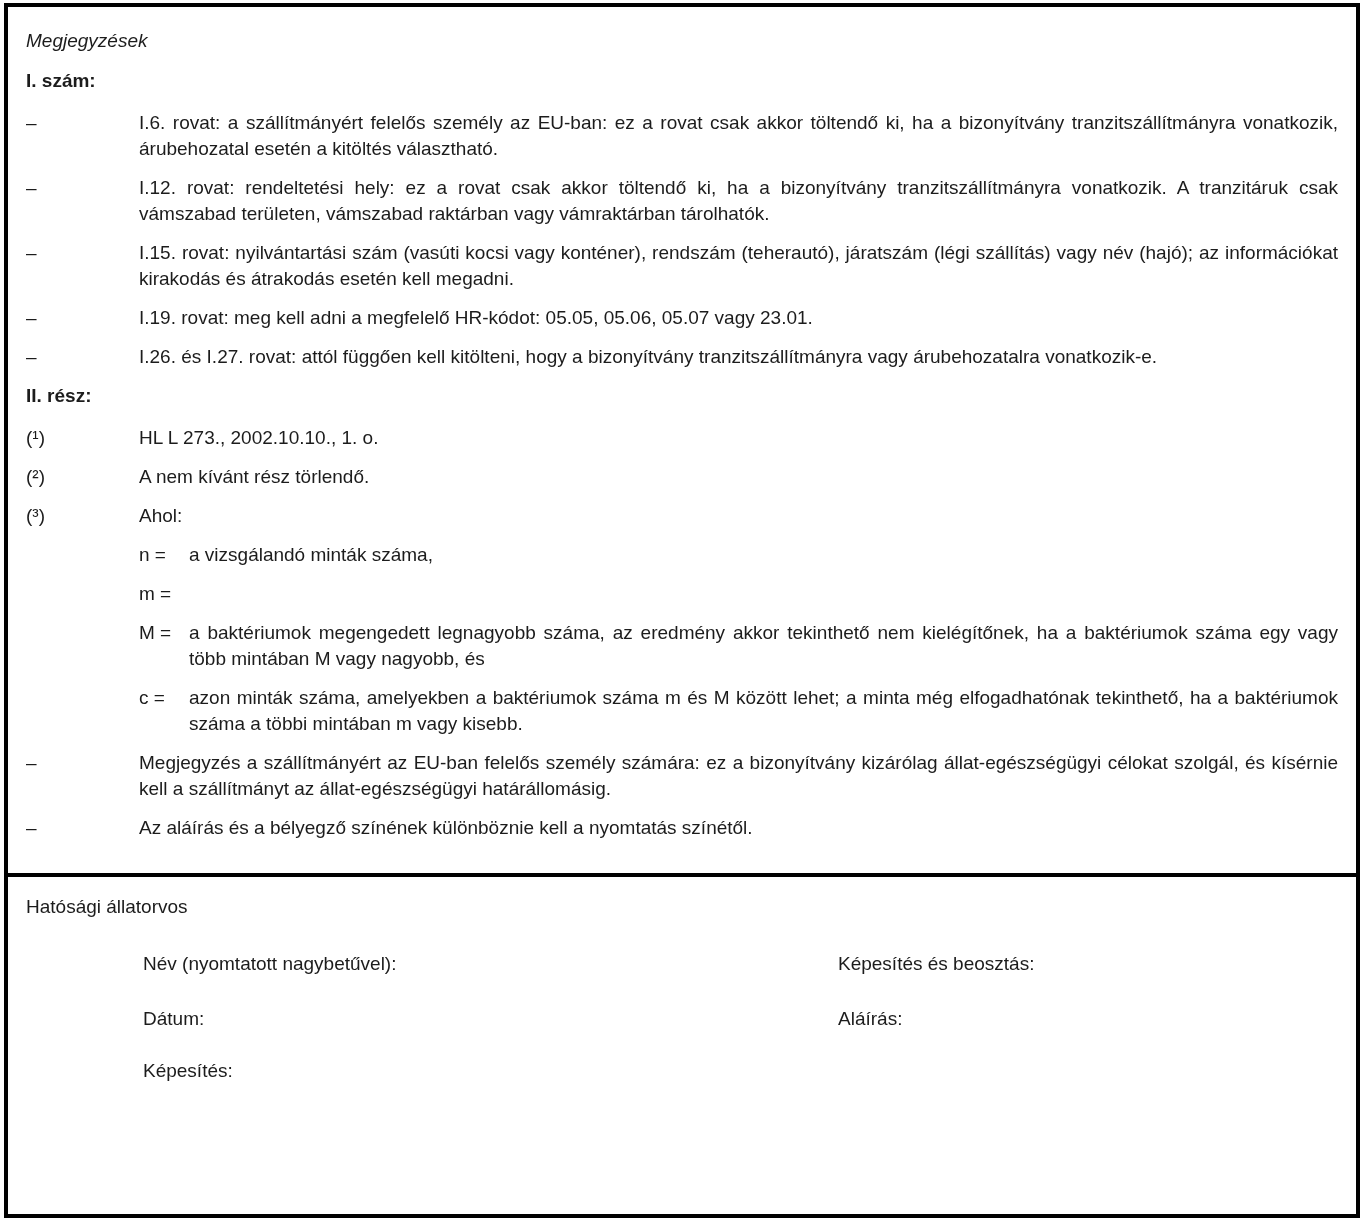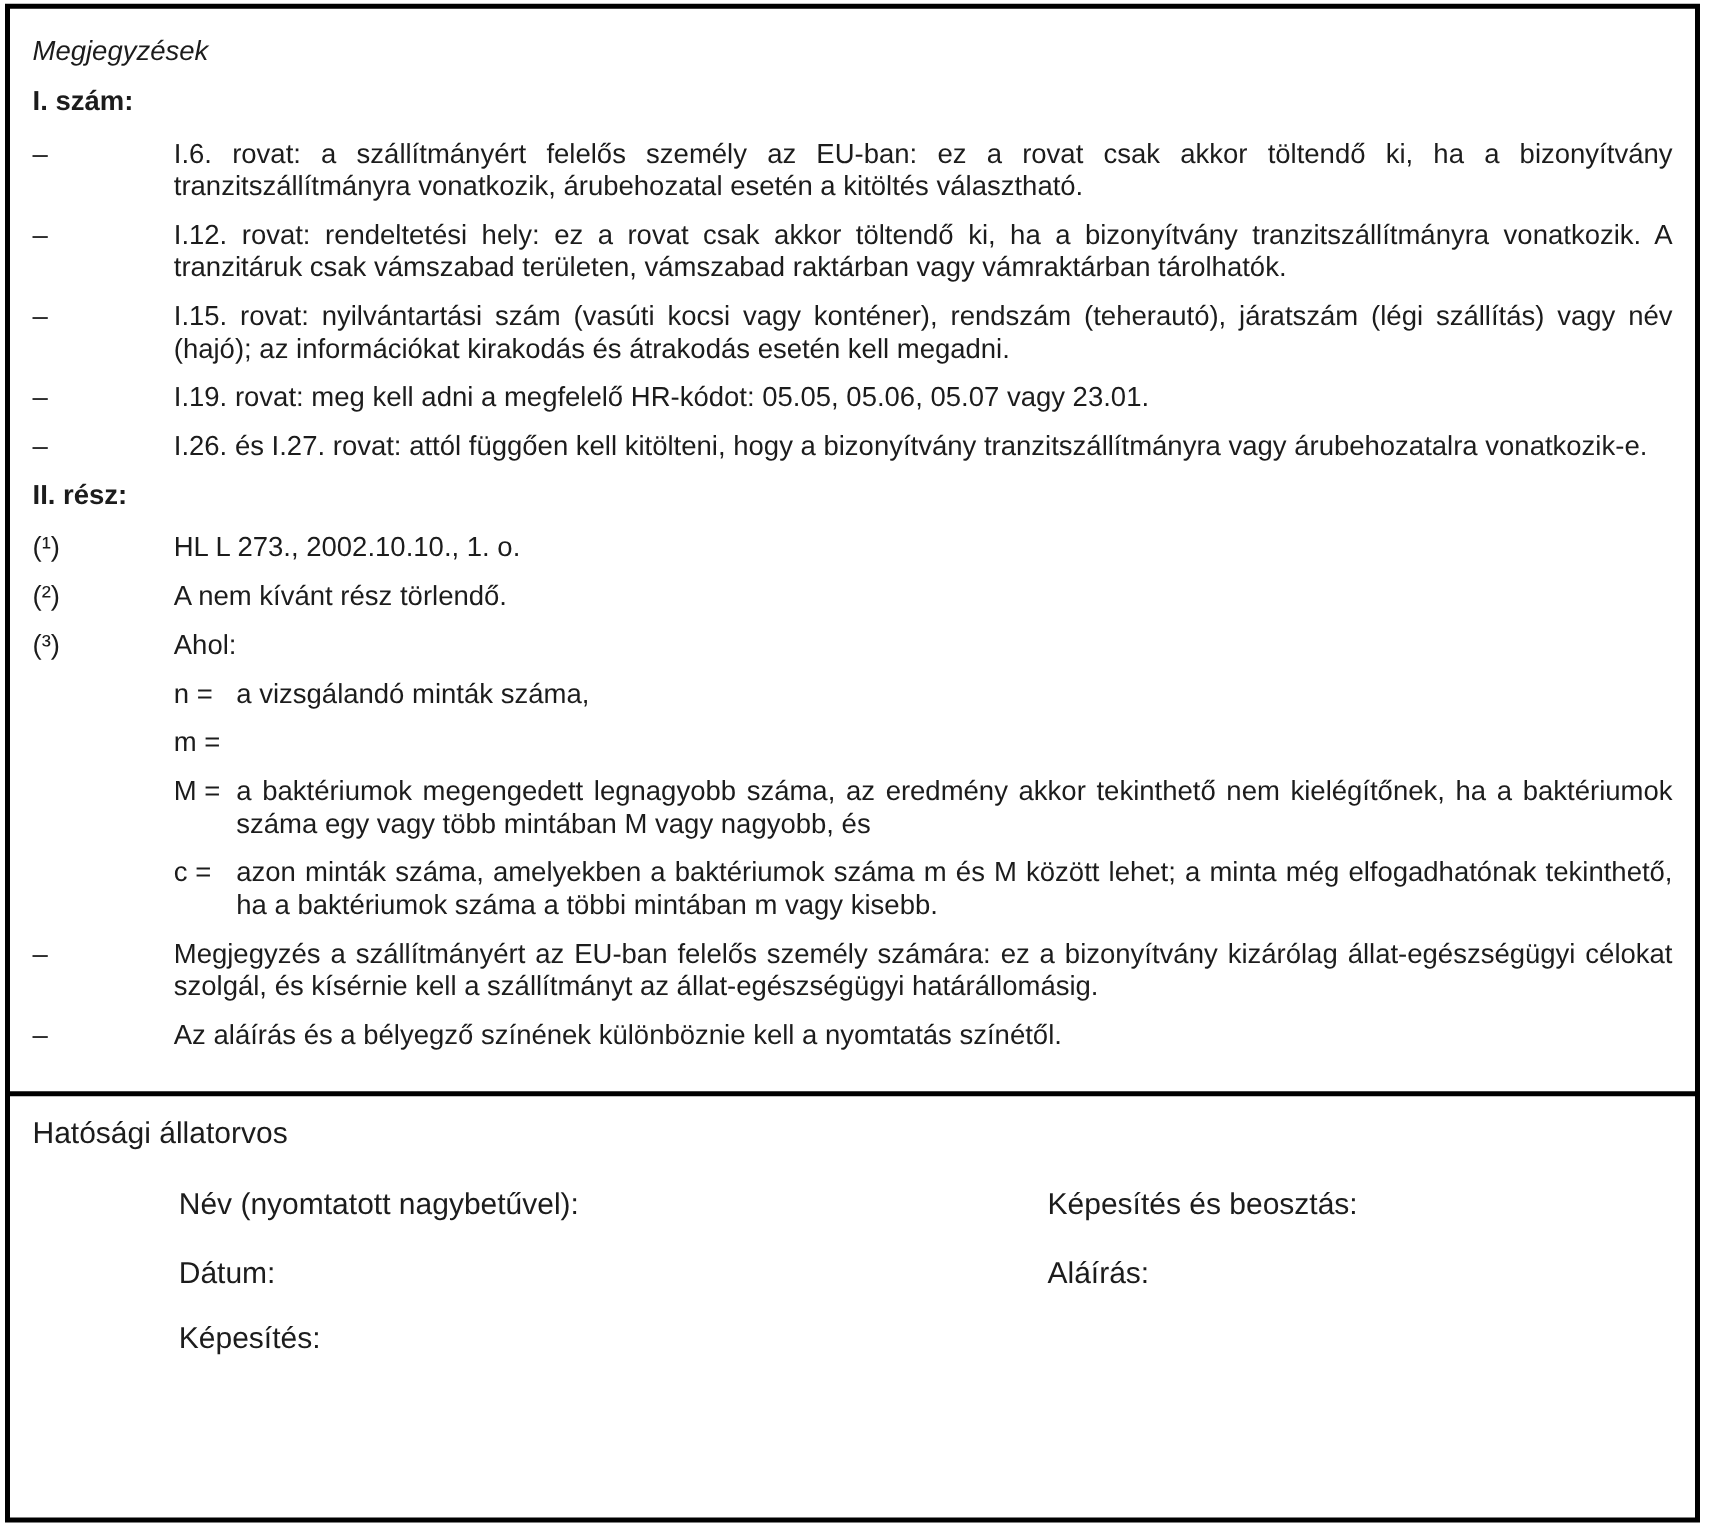--- a/index.html
+++ b/index.html
@@ -22,34 +22,34 @@
   .divider {
     position: absolute;
     left: 0; top: 866px;
     width: 100%; height: 4px;
     background: #000;
   }
   .notes {
     position: absolute;
     left: 18px; top: 21px;
     width: 1312px;
-    font-size: 22px;
+    font-size: 19px;
     line-height: 26px;
   }
   .doc-title { font-style: italic; margin: 0 0 14px 0; }
   .section-heading { font-weight: bold; margin: 0 0 16px 0; }
   .item { display: flex; margin: 0 0 13px 0; }
   .item .marker { flex: 0 0 113px; }
   .item .body { flex: 1; text-align: justify; }
   .def { display: flex; margin: 0 0 13px 0; padding-left: 113px; }
   .def .def-label { flex: 0 0 50px; }
   .def .def-body { flex: 1; text-align: justify; }
   .vet-label {
     position: absolute;
-    font-size: 24px;
+    font-size: 19px;
     line-height: 26px;
     white-space: nowrap;
   }
 </style>
 </head>
 <body>
 
 <div class="page">
   <div class="frame">
 

